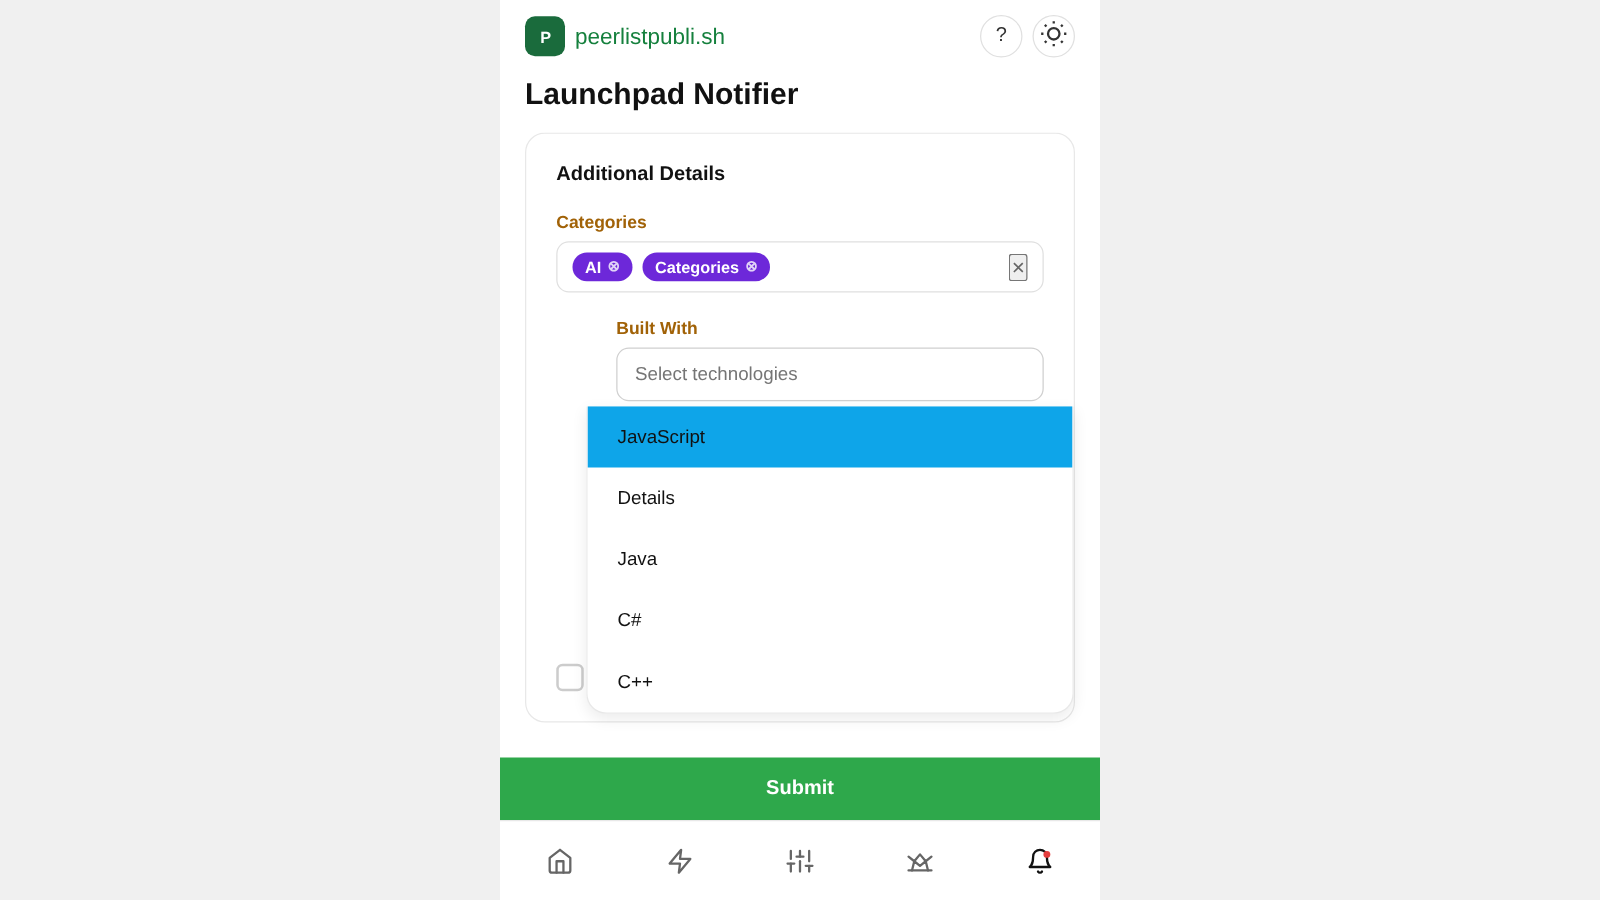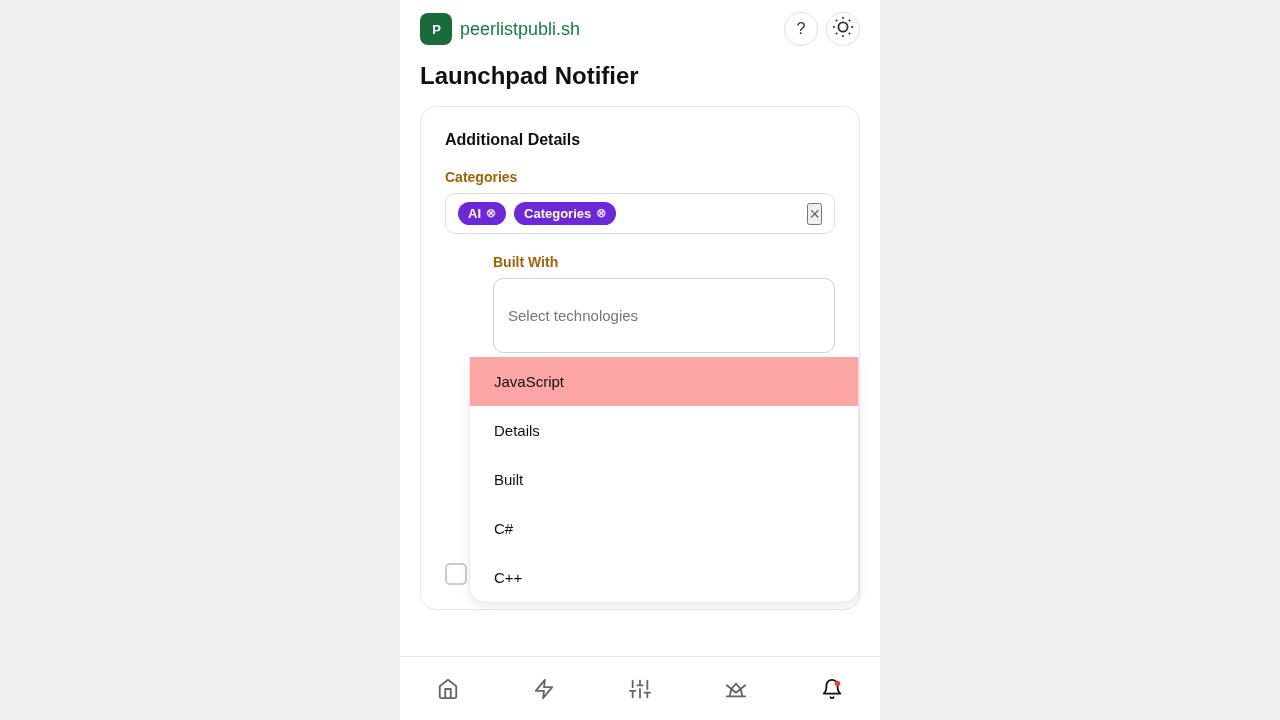--- a/index.html
+++ b/index.html
@@ -155,21 +155,21 @@
     }
 
     .search-input-wrapper {
       position: relative;
     }
 
     .search-input {
       width: 100%;
       border: 1.5px solid #d0d0d0;
       border-radius: 10px;
-      padding: 28px 14px;
+      padding: 12px 14px;
       font-size: 15px;
       color: #ec4899;
       outline: none;
       background: #fff;
     }
 
     .dropdown-list {
       position: absolute;
       top: calc(100% + 4px);
       left: -24px;
@@ -186,21 +186,21 @@
 
     .dropdown-item {
       padding: 16px 24px;
       font-size: 15px;
       color: #111;
       cursor: pointer;
       transition: background 0.1s;
     }
 
     .dropdown-item:first-child {
-      background: #fca5a5;
+      background: #0ea5e9;
     }
 
     .checkbox-row {
       display: flex;
       align-items: center;
       gap: 10px;
       padding: 10px 0 0 0;
       margin-top: 8px;
     }
 
@@ -318,34 +318,35 @@
       </div>
 
       <div class="built-with-section">
         <div class="field-label">Built With</div>
         <div class="search-input-wrapper">
           <input class="search-input" type="text" placeholder="Select technologies" style="">
           
           <div class="dropdown-list">
             <div class="dropdown-item">JavaScript</div>
             <div class="dropdown-item">Details</div>
-            <div class="dropdown-item">Built</div>
+            <div class="dropdown-item">Java</div>
             <div class="dropdown-item">C#</div>
             <div class="dropdown-item">C++</div>
           </div>
         </div>
       </div>
 
       <div class="checkbox-row" style="margin-top: 200px;">
         <div class="checkbox"></div>
       </div>
 
     </div>
   </div>
 
+  <div class="submit-btn" style="position: absolute; bottom: 64px; left: 0; right: 0; z-index: 6;">Submit</div>
 
   <div class="bottom-nav">
     <div class="nav-icon">
       <svg class="svg-icon" viewBox="0 0 24 24" fill="none" stroke="currentColor" stroke-width="2" stroke-linecap="round" stroke-linejoin="round">
         <path d="M3 9l9-7 9 7v11a2 2 0 0 1-2 2H5a2 2 0 0 1-2-2z"></path>
         <polyline points="9 22 9 12 15 12 15 22"></polyline>
       </svg>
     </div>
     <div class="nav-icon">
       <svg class="svg-icon" viewBox="0 0 24 24" fill="none" stroke="currentColor" stroke-width="2" stroke-linecap="round" stroke-linejoin="round">

